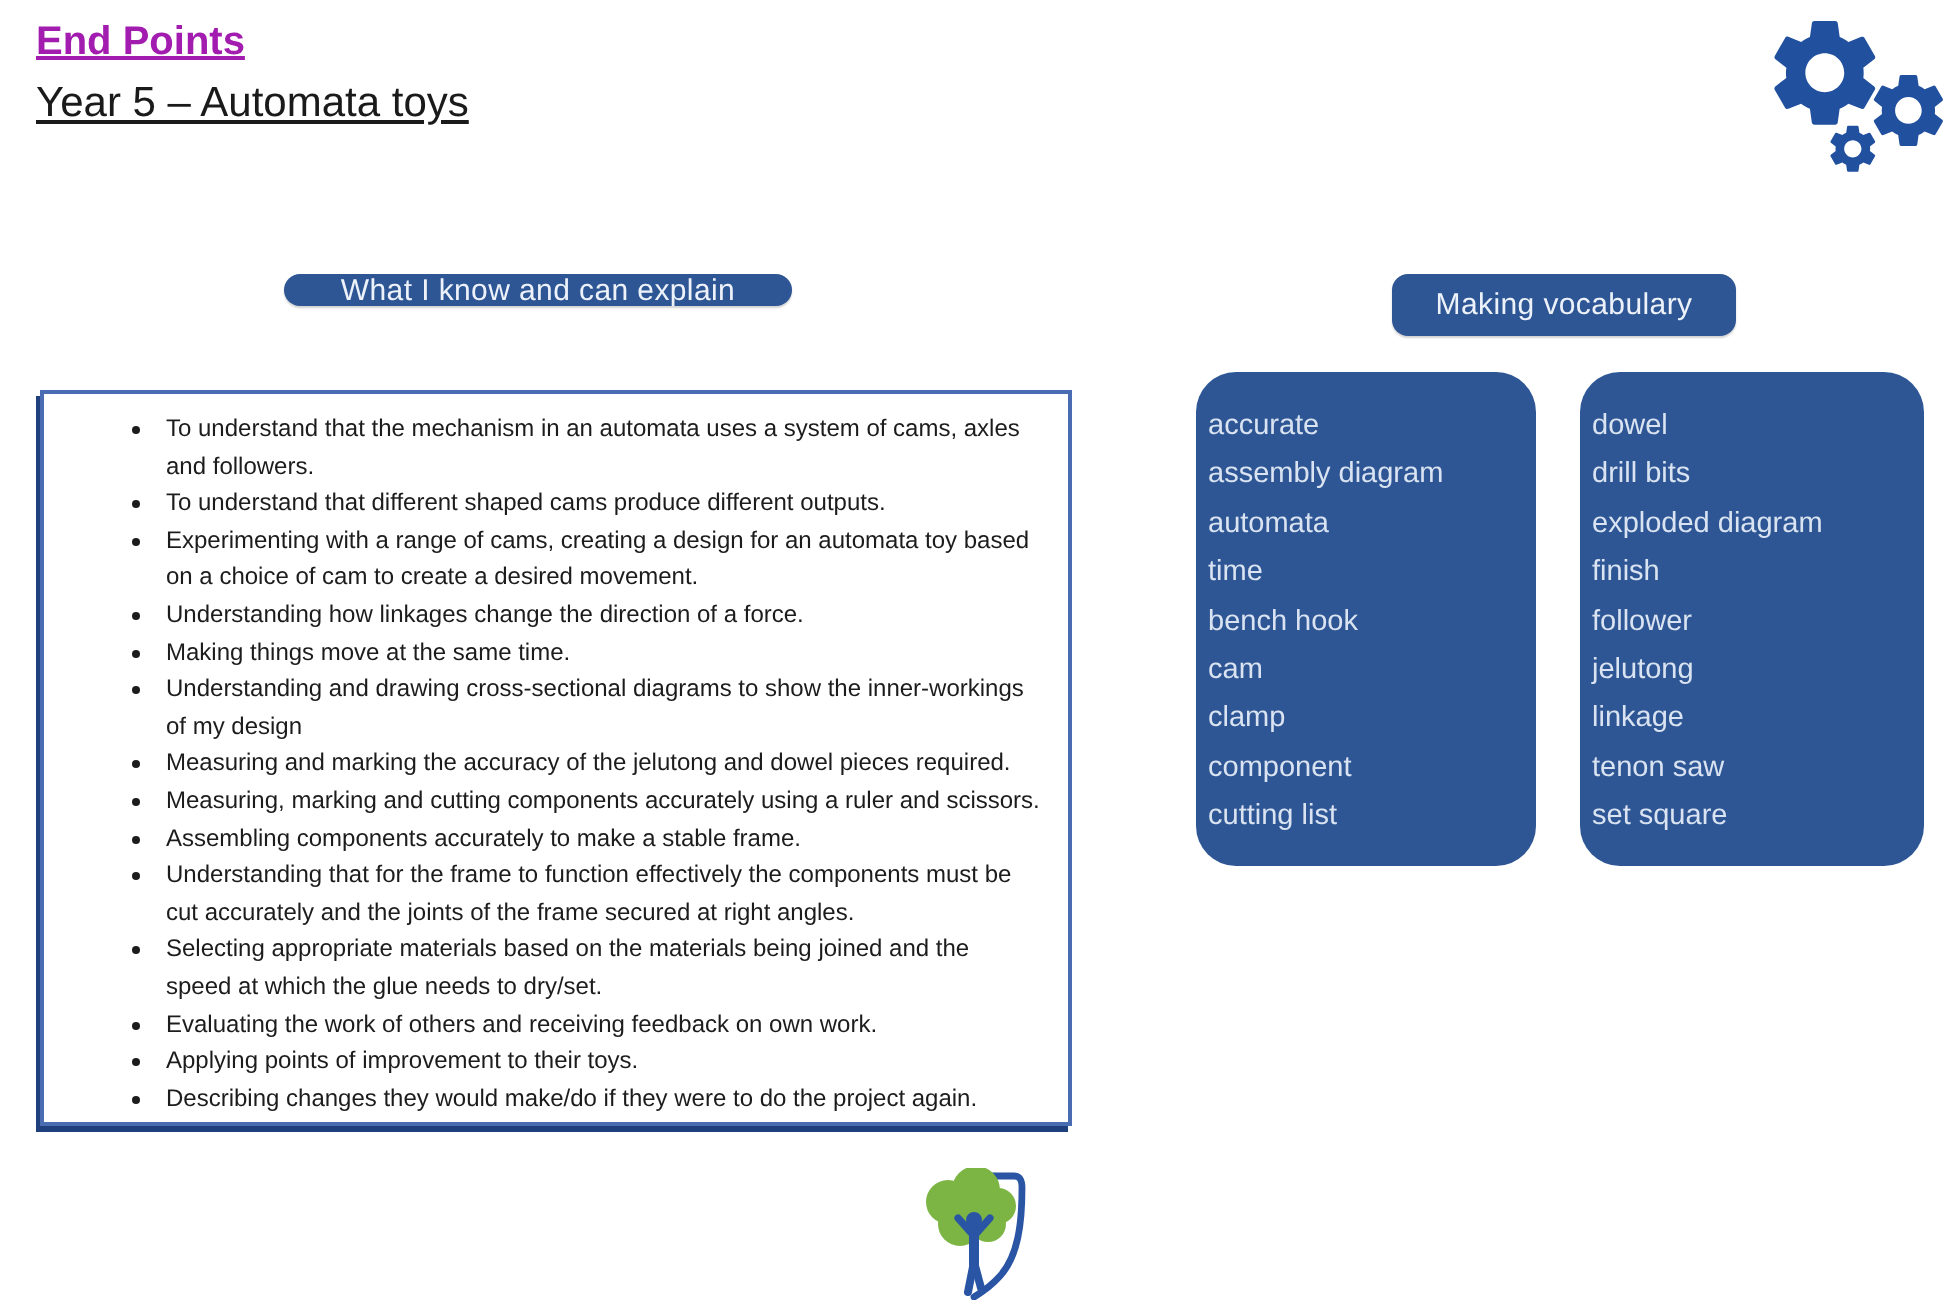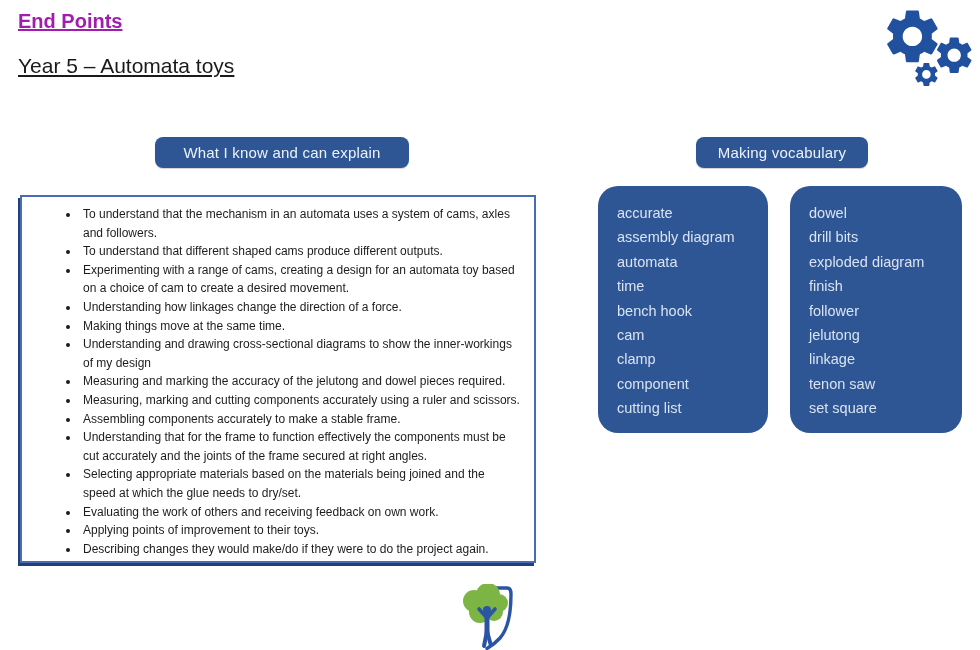--- a/index.html
+++ b/index.html
@@ -9,51 +9,51 @@
     font-family:"Liberation Sans", sans-serif; overflow:hidden;
   }
   
   .titles { position:absolute; left:18px; top:8px; }
   .title-main {
     font-size:20px; font-weight:700; color:#a21caf;
     text-decoration:underline; line-height:1.3;
   }
   .title-sub {
     font-size:21px; font-weight:400; color:#1a1a1a;
-    text-decoration:underline; line-height:1.3; margin-top:18px;
+    text-decoration:underline; line-height:1.3; margin-top:4px;
   }
   
   .gears { position:absolute; left:870px; top:0; width:110px; height:100px; }
   
   .pill-btn {
     position:absolute; background:#2e5694; color:#edf2fa;
     border-radius:8px; display:flex; align-items:center; justify-content:center;
     font-size:15px; letter-spacing:0.2px; cursor:pointer;
     box-shadow:0 1px 1px rgba(0,0,0,0.18);
   }
-  .know-btn  { left:155px; top:137px; width:254px; height:31px; }
+  .know-btn  { left:142px; top:137px; width:254px; height:16px; }
   .vocab-btn { left:696px; top:137px; width:172px; height:31px; }
   
   .know-box {
     position:absolute; left:20px; top:195px; width:516px; height:368px;
     background:#ffffff; border:2px solid #4a6cb3;
     box-shadow:-2px 3px 0 #1f3f7d;
   }
   .know-box ul {
     margin:8px 0 0 0; padding:0 14px 0 58px;
     list-style:disc; color:#000;
   }
   .know-box li {
     font-size:12px; line-height:1.55; color:#1c1c1c; padding-left:3px;
   }
   
   .vocab-box {
     position:absolute; top:186px; height:247px;
     background:#2e5694; border-radius:20px;
-    padding:15px 8px 0 19px; color:#d9e3f1;
+    padding:15px 8px 0 6px; color:#d9e3f1;
   }
   .vocab-box-1 { left:598px; width:170px; }
   .vocab-box-2 { left:790px; width:172px; }
   .vocab-item { font-size:14.5px; line-height:24.4px; white-space:nowrap; }
   
   .logo { position:absolute; left:458px; top:584px; width:62px; height:66px; }
 </style>
 </head>
 <body>
 

